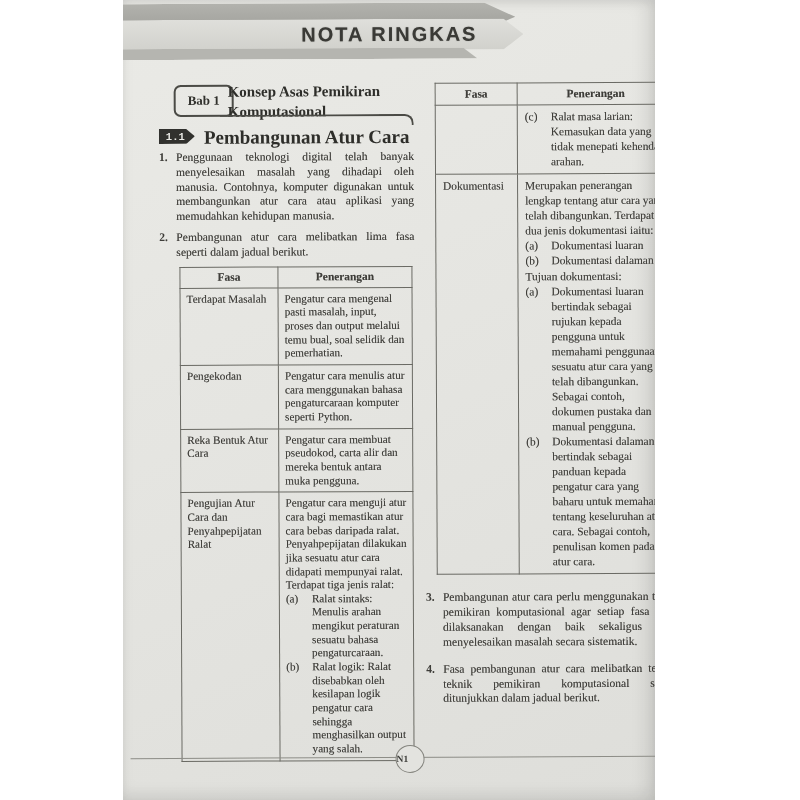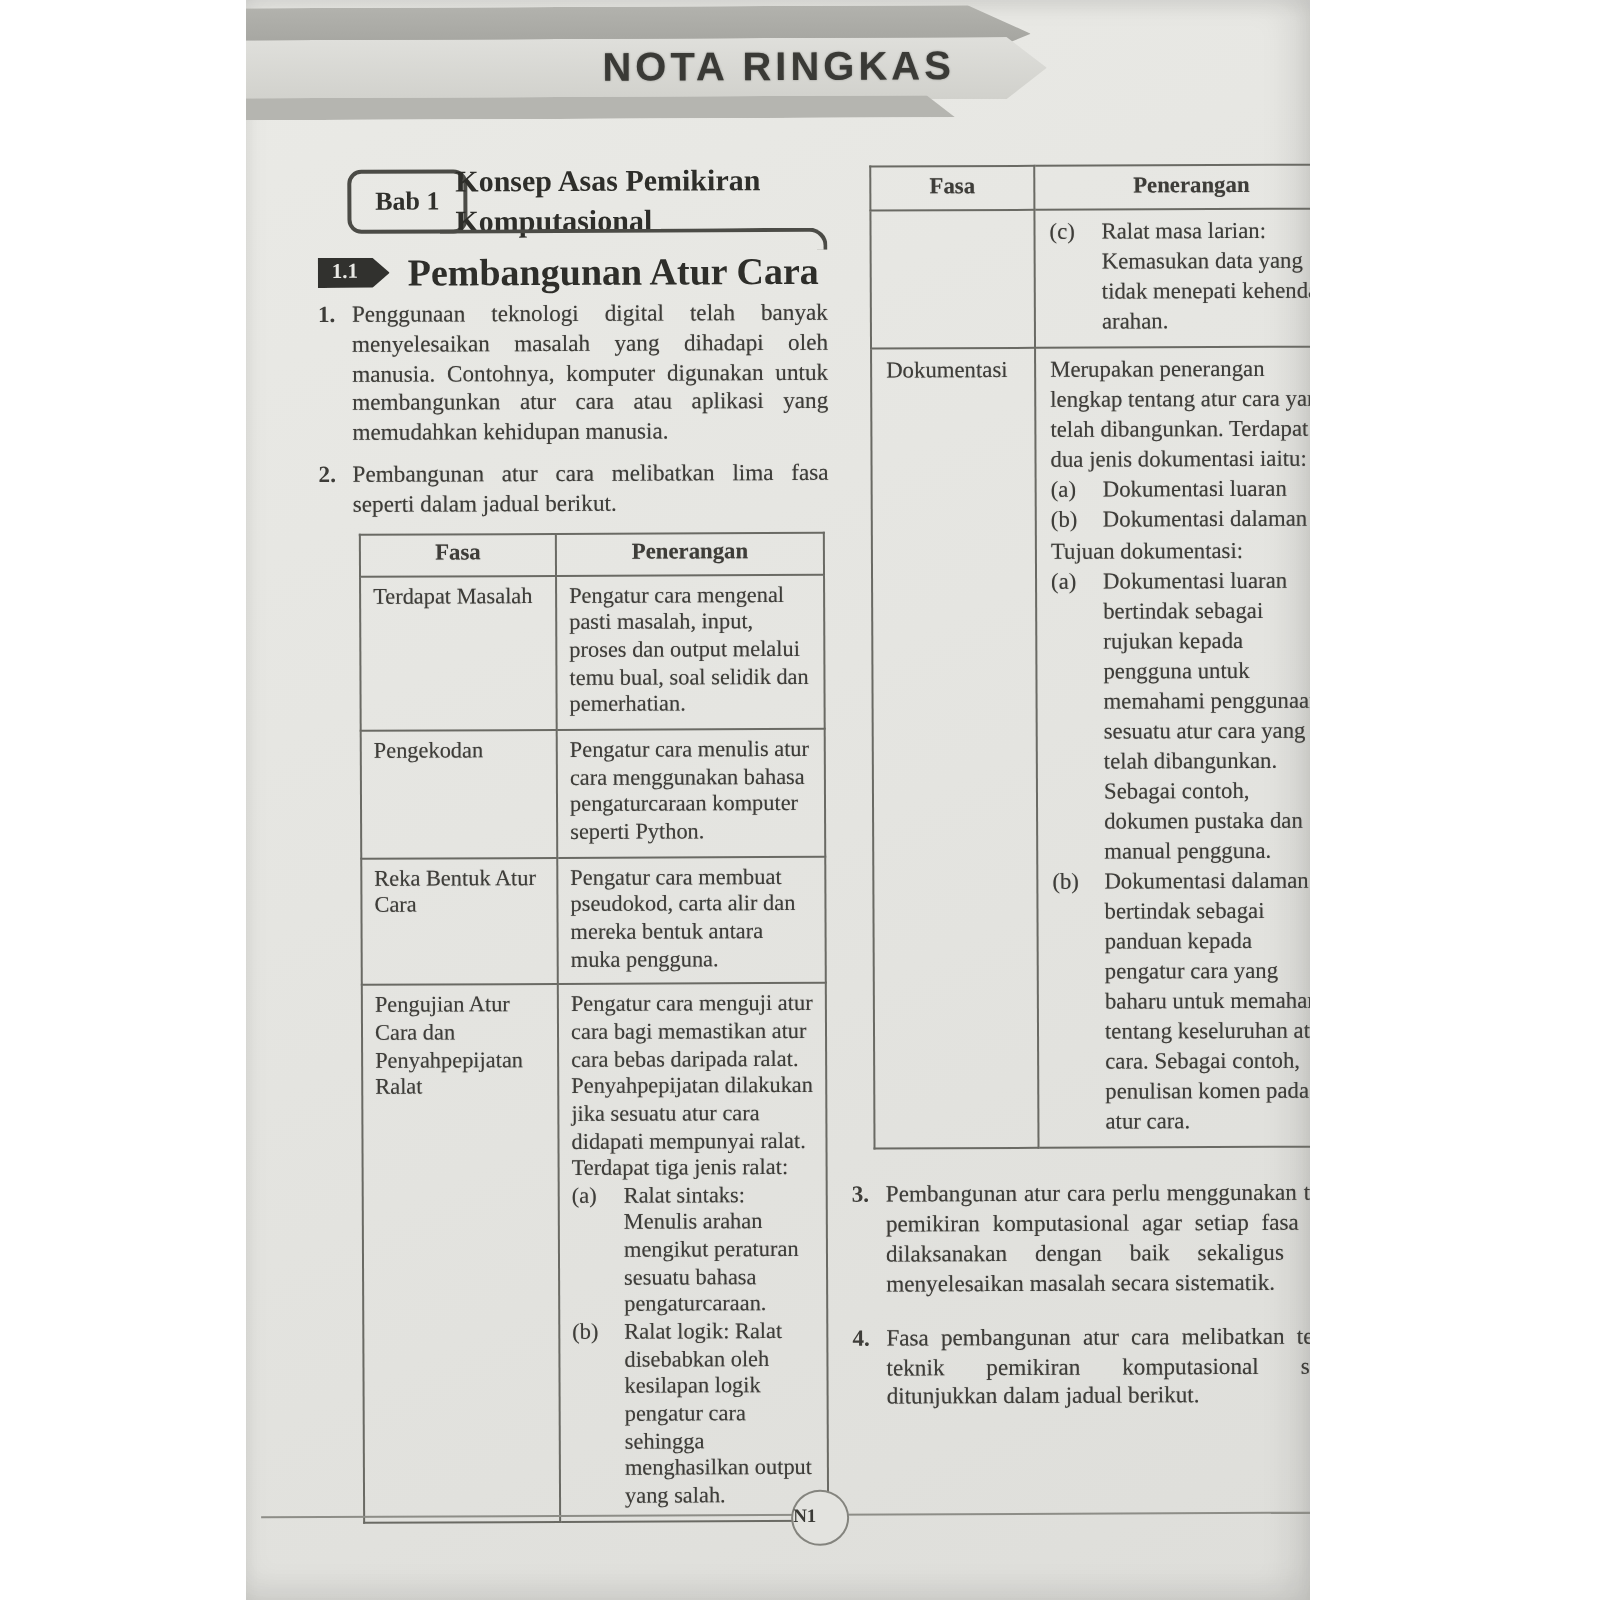--- a/index.html
+++ b/index.html
@@ -34,21 +34,21 @@
       justify-content:center;font-weight:bold;font-size:13px;color:#30302c;margin-left:12px;}
   .chapter-title{position:absolute;left:106px;top:81px;width:200px;font-weight:bold;
       font-size:15px;line-height:1.35;color:#2e2e2a;}
   .chapter-rule{position:absolute;left:98px;top:114px;width:192px;height:9px;
       border-top:2px solid #4b4b46;border-right:2px solid #4b4b46;
       border-top-right-radius:9px;}
 
   
   .section-badge{position:absolute;left:37px;top:128px;width:36px;height:15px;
       background:#31312e;clip-path:polygon(0 0,76% 0,100% 50%,76% 100%,0 100%);
-      color:#e9e9e5;font-family:Liberation Serif, serif;font-weight:bold;
+      color:#e9e9e5;font-family:Liberation Mono, monospace;font-weight:bold;
       font-size:10.5px;display:flex;align-items:center;padding-left:7px;box-sizing:border-box;}
   .section-title{position:absolute;left:82px;top:126px;font-weight:bold;
       font-size:19px;color:#2e2e2a;}
 
   
   .col-left{position:absolute;left:37px;top:150px;width:255px;}
   .col-right{position:absolute;left:302px;top:83px;width:255px;}
 
   .item{display:flex;margin-bottom:6px;}
   .item .num{width:17px;flex:none;font-weight:bold;font-size:11.6px;line-height:1.28;}

